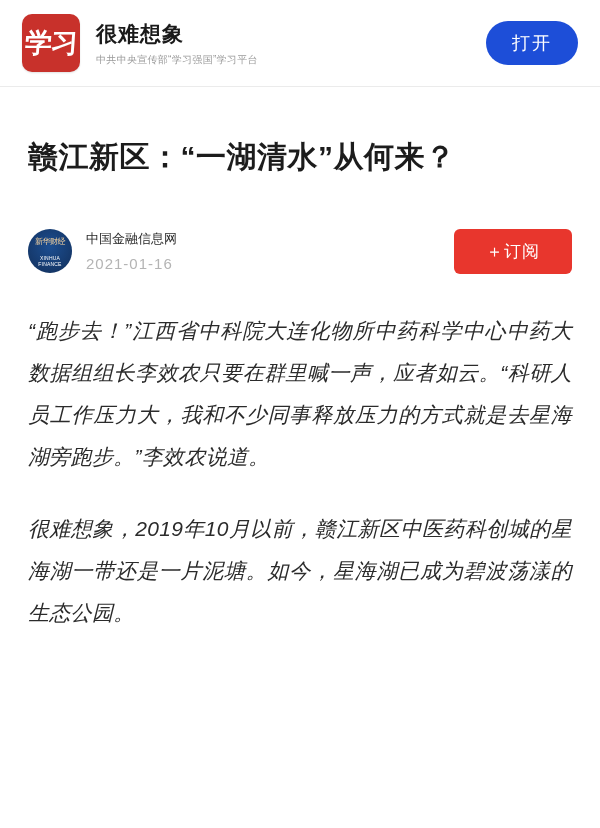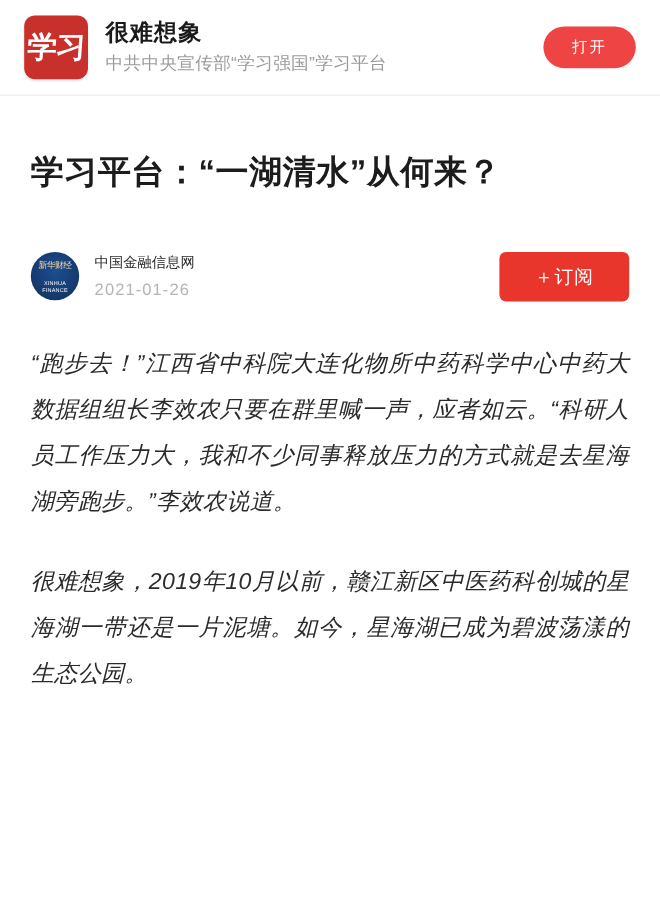--- a/index.html
+++ b/index.html
@@ -59,33 +59,33 @@
   }
   .app-title {
     font-size: 21px;
     font-weight: bold;
     color: #1a1a1a;
     letter-spacing: 1px;
     line-height: 1.3;
   }
   .app-subtitle {
     margin-top: 6px;
-    font-size: 16px;
+    font-size: 10px;
     color: #9a9a9a;
     letter-spacing: 0.3px;
     line-height: 1.3;
     white-space: nowrap;
     overflow: hidden;
     text-overflow: ellipsis;
   }
   .open-button {
     flex: 0 0 auto;
-    background: #ef4444;
-    color: #ffffff;
-    font-size: 14px;
+    background: #1d4ed8;
+    color: #ffffff;
+    font-size: 18px;
     border: none;
     border-radius: 22px;
     padding: 10px 26px;
     letter-spacing: 2px;
     cursor: pointer;
     font-family: "Liberation Sans", sans-serif;
   }
 
   .divider {
     height: 1px;
@@ -208,30 +208,30 @@
       <div class="app-title">很难想象</div>
       <div class="app-subtitle">中共中央宣传部“学习强国”学习平台</div>
     </div>
     <button class="open-button">打开</button>
   </div>
 
   <div class="divider"></div>
 
   <div class="article">
 
-    <h1 class="headline">学习平台：“一湖清水”从何来？</h1>
+    <h1 class="headline">赣江新区：“一湖清水”从何来？</h1>
 
     <div class="source-row">
       <div class="source-avatar">
         <div class="av-top">新华财经</div>
         <div class="av-bot">XINHUA FINANCE</div>
       </div>
       <div class="source-info">
         <div class="source-name">中国金融信息网</div>
-        <div class="source-date">2021-01-26</div>
+        <div class="source-date">2021-01-16</div>
       </div>
       <button class="subscribe-button">＋订阅</button>
     </div>
 
 
     <p class="body-text">“跑步去！”江西省中科院大连化物所中药科学中心中药大数据组组长李效农只要在群里喊一声，应者如云。“科研人员工作压力大，我和不少同事释放压力的方式就是去星海湖旁跑步。”李效农说道。</p>
     <p class="body-text">很难想象，2019年10月以前，赣江新区中医药科创城的星海湖一带还是一片泥塘。如今，星海湖已成为碧波荡漾的生态公园。</p>
 
   </div>
 </div>

